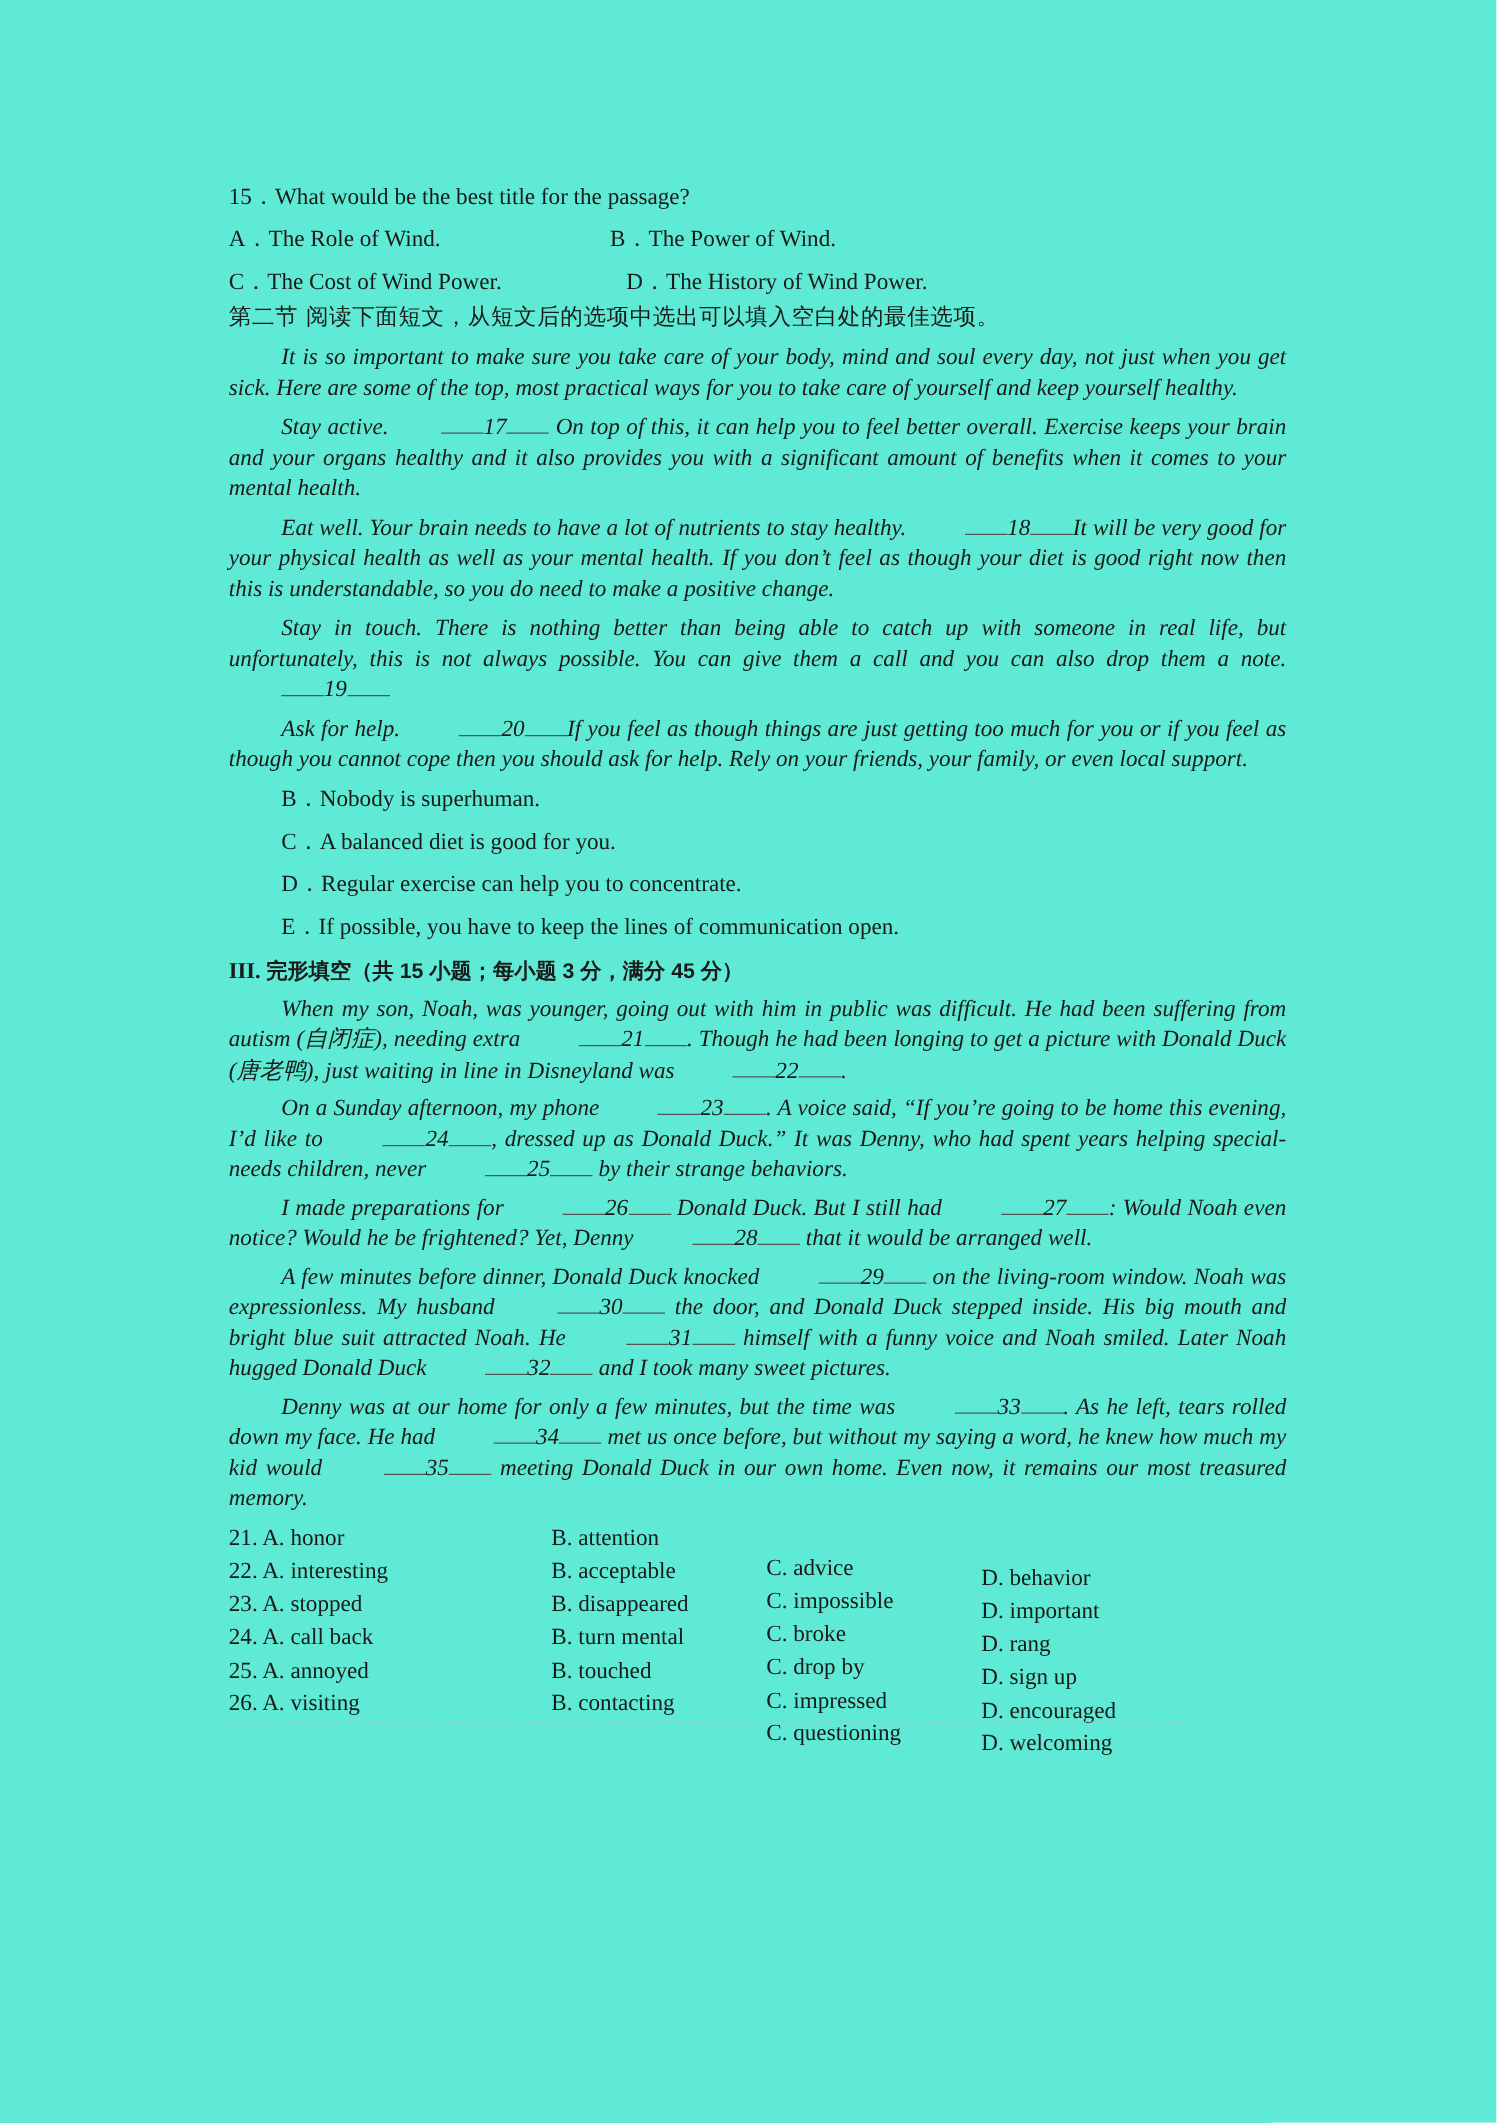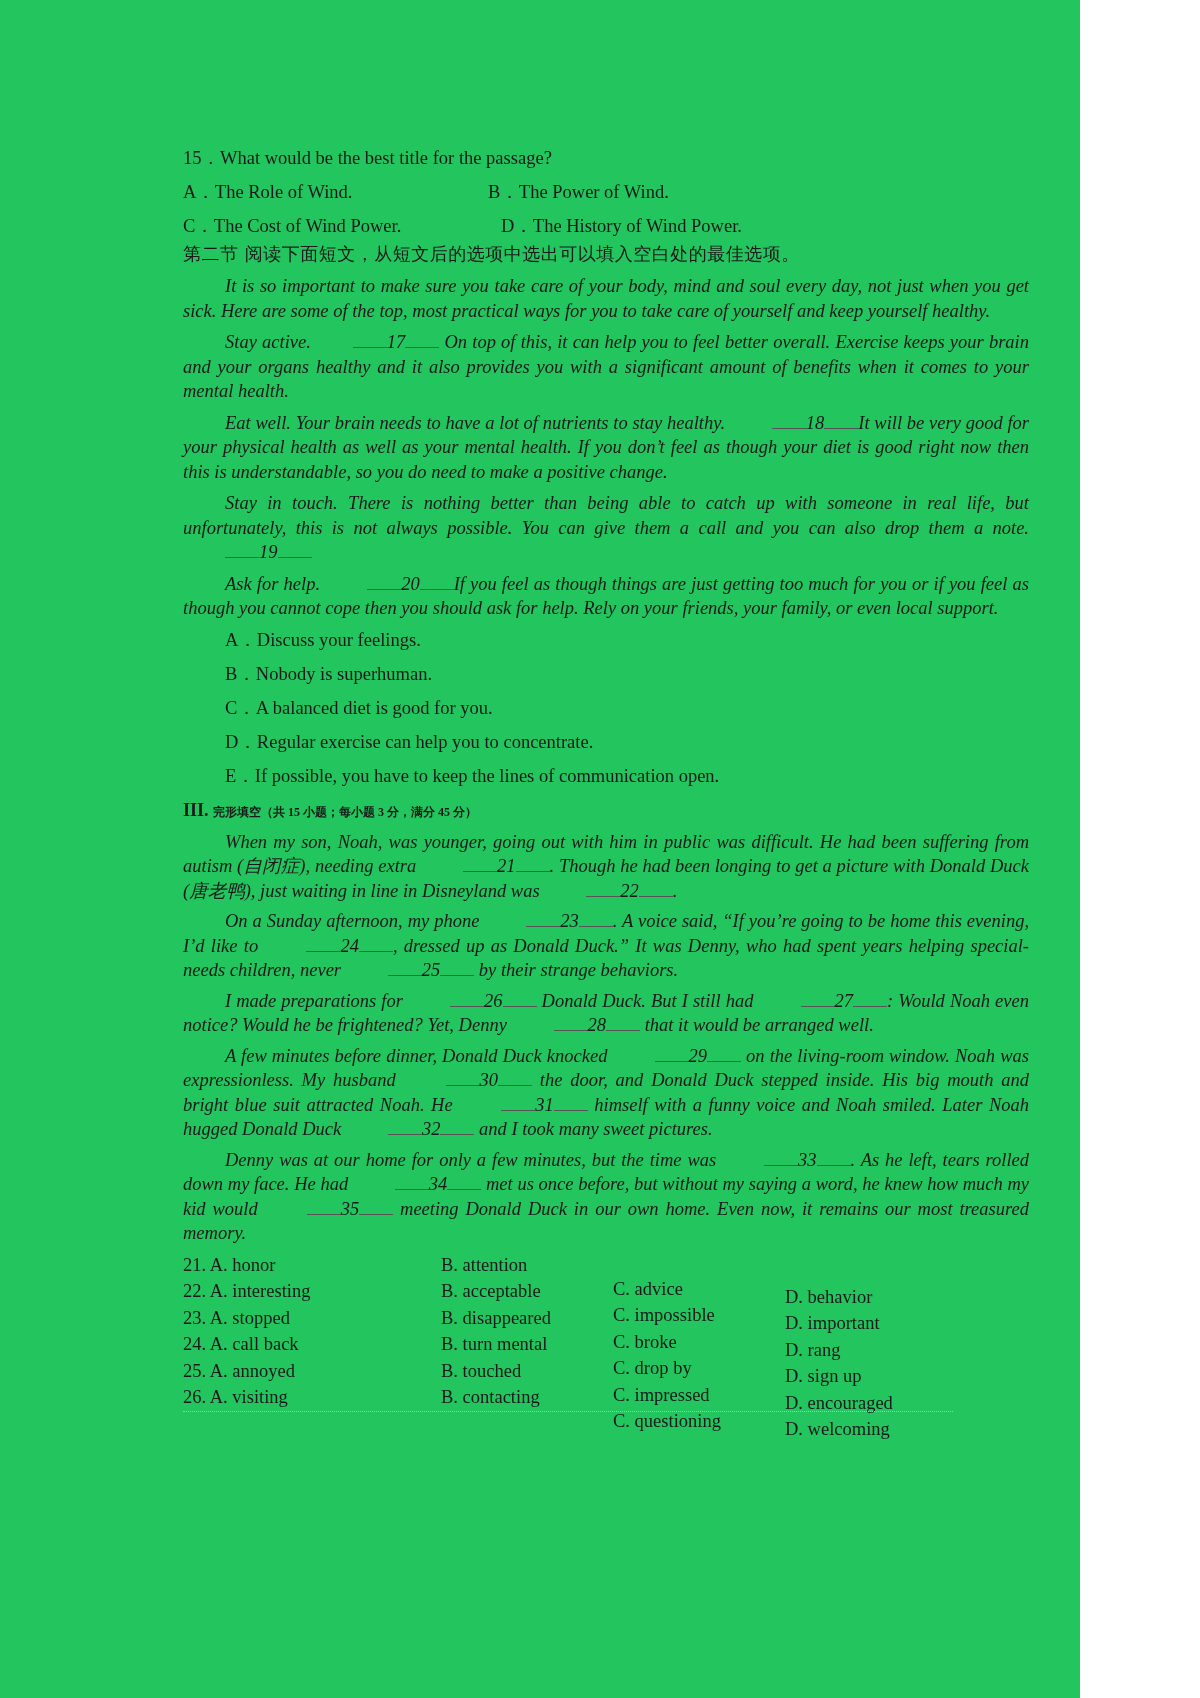--- a/index.html
+++ b/index.html
@@ -1,19 +1,19 @@
 <!DOCTYPE html>
 <html><head>
   <meta charset="utf-8">
   <style>
     html, body { margin: 0; padding: 0; background: #ffffff; }
     body { width: 1200px; height: 1698px; position: relative; overflow: hidden; }
     .page {
-      position: absolute; left: 0; top: 0; width: 1080px; height: 1698px;
-      background: #22c55e; color: #1a1a1a;
+      position: absolute; left: 0; top: 0; width: 1197px; height: 1698px;
+      background: #5eead4; color: #1a1a1a;
       font-family: "Liberation Serif", "DejaVu Serif", serif;
       font-size: 18.5px;
     }
     .content { position: absolute; left: 183px; top: 146px; width: 846px; }
     .line { white-space: nowrap; height: 24px; line-height: 24px; }
     .q-title { margin-bottom: 10px; }
     .opt-row { position: relative; height: 24px; line-height: 24px; margin-bottom: 10px; white-space: nowrap; }
     .opt-row span { position: absolute; top: 0; }
     .section-cn { line-height: 24px; height: 24px; margin-bottom: 8px; font-family: "DejaVu Serif", "Liberation Serif", serif; font-size: 18px; letter-spacing: 0.5px; }
     .para {
@@ -21,21 +21,21 @@
       text-indent: 42px; line-height: 24.5px; margin-bottom: 7px;
       width: 846px;
       font-style: italic;
     }
     .para.pad16 { text-indent: 52px; }
     .blank { display: inline-block; white-space: nowrap; }
     .blank .u { display: inline-block; border-bottom: 1px solid #555; width: 34px; height: 16px; vertical-align: baseline; }
     .choices { margin-left: 42px; }
     .choice { height: 24px; line-height: 24px; margin-bottom: 10px; white-space: nowrap; }
     .section-heading { font-weight: bold; height: 24px; line-height: 24px; margin-bottom: 8px; font-size: 18px; }
-    .section-heading .cn { font-family: Liberation Serif, serif; font-size: 12px; font-weight: bold; }
+    .section-heading .cn { font-family: Liberation Sans, sans-serif; font-size: 17px; font-weight: bold; }
     .story .para { margin-bottom: 6px; }
     .grid { margin-top: 2px; }
     .grid-row { position: relative; height: 26.5px; line-height: 26.5px; white-space: nowrap; }
     .grid-row span { position: absolute; top: 0; }
     .grid-row.last { border-bottom: 1px dotted #bbb; width: 770px; }
     .c0 { left: 0; } .c1 { left: 258px; } .c2 { left: 430px; margin-top: 24px; } .c3 { left: 602px; margin-top: 32px; }
   </style>
 </head>
 <body>
 
@@ -56,21 +56,20 @@
 
     <div id="s2paras">
         <p class="para" style="margin: 0px 0px 7px;">It is so important to make sure you take care of your body, mind and soul every day, not just when you get sick. Here are some of the top, most practical ways for you to take care of yourself and keep yourself healthy.</p>
         <p class="para" style="margin: 0px 0px 7px;">Stay active.<span class="blank"><span class="u"></span><span>17</span><span class="u"></span></span> On top of this, it can help you to feel better overall. Exercise keeps your brain and your organs healthy and it also provides you with a significant amount of benefits when it comes to your mental health.</p>
         <p class="para" style="margin: 0px 0px 7px;">Eat well. Your brain needs to have a lot of nutrients to stay healthy. <span class="blank"><span class="u"></span><span>18</span><span class="u"></span></span>It will be very good for your physical health as well as your mental health. If you don’t feel as though your diet is good right now then this is understandable, so you do need to make a positive change.</p>
         <p class="para" style="margin: 0px 0px 7px;">Stay in touch. There is nothing better than being able to catch up with someone in real life, but unfortunately, this is not always possible. You can give them a call and you can also drop them a note.<span class="blank"><span class="u"></span><span>19</span><span class="u"></span></span></p>
         <p class="para" style="margin: 0px 0px 7px;">Ask for help. <span class="blank"><span class="u"></span><span>20</span><span class="u"></span></span>If you feel as though things are just getting too much for you or if you feel as though you cannot cope then you should ask for help. Rely on your friends, your family, or even local support.</p>
       </div>
 
     <div class="choices">
-      <div class="choice">A．Discuss your feelings.</div>
       <div class="choice">B．Nobody is superhuman.</div>
       <div class="choice">C．A balanced diet is good for you.</div>
       <div class="choice">D．Regular exercise can help you to concentrate.</div>
       <div class="choice">E．If possible, you have to keep the lines of communication open.</div>
     </div>
 
     <div class="section-heading">
       <span>III.</span>
       <span class="cn">完形填空（共 15 小题；每小题 3 分，满分 45 分）</span>
     </div>

